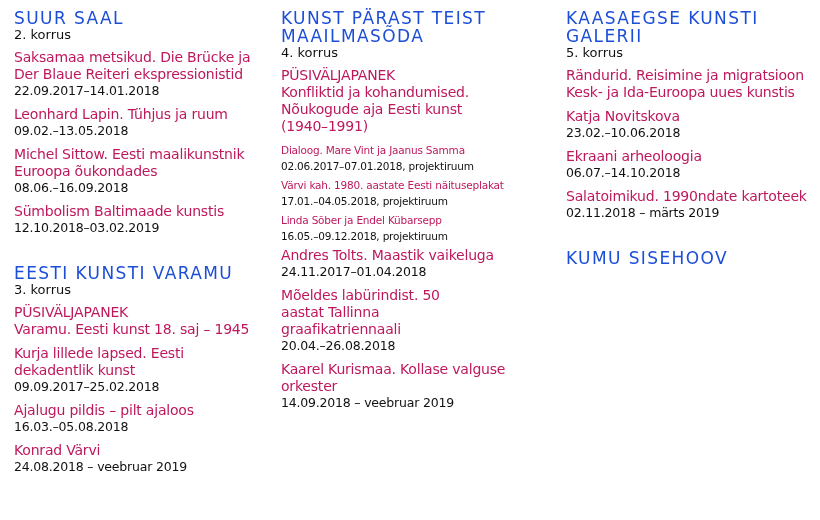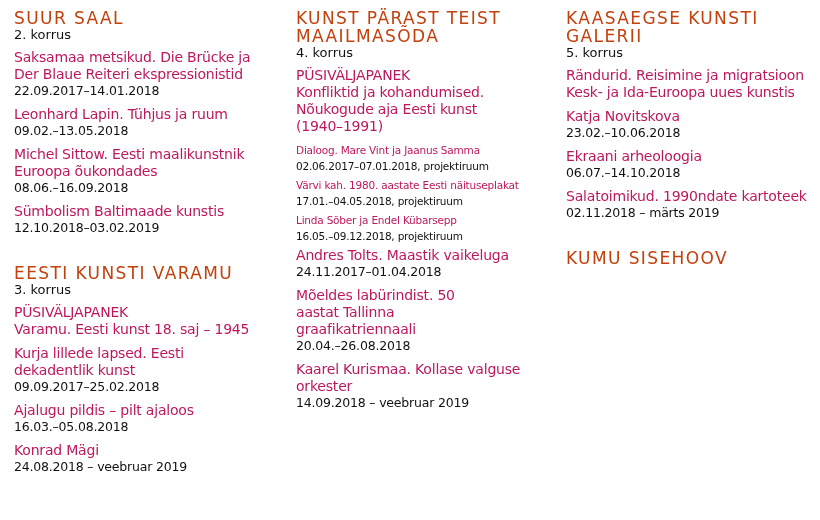--- a/index.html
+++ b/index.html
@@ -1,24 +1,24 @@
 <!DOCTYPE html>
 <html><head>
 <meta charset="utf-8">
 <style>
   html, body { margin: 0; padding: 0; background: #ffffff; }
   body { width: 820px; height: 520px; overflow: hidden; font-family: "DejaVu Sans", sans-serif; color: #1a1a1a; }
   .wrap { position: relative; width: 820px; height: 520px; }
   .col { position: absolute; top: 0; }
   .col1 { left: 14px; width: 262px; }
-  .col2 { left: 296px; width: 262px; }
+  .col2 { left: 281px; width: 262px; }
   .col3 { left: 566px; width: 254px; }
   .section { margin-top: 9px; }
   .section.gap { margin-top: 28px; }
-  .hall { font-size: 17px; letter-spacing: 1.4px; line-height: 18px; text-transform: uppercase; color: #c2410c; font-weight: normal; margin: 0; }
+  .hall { font-size: 17px; letter-spacing: 1.4px; line-height: 18px; text-transform: uppercase; color: #1d4ed8; font-weight: normal; margin: 0; }
   .floor { font-size: 13px; line-height: 16px; color: #111; margin: 0 0 6px 0; }
   .item { margin-bottom: 7px; }
   .title { font-size: 14px; line-height: 17px; color: #be185d; letter-spacing: -0.2px; }
   .date { font-size: 12.5px; line-height: 16px; color: #111; letter-spacing: -0.2px; }
   .item.small { margin-bottom: 3px; }
   .item.small .title { font-size: 10.5px; line-height: 16px; }
   .item.small .date { font-size: 10.5px; line-height: 16px; }
 </style>
 </head>
 <body>
@@ -56,21 +56,21 @@
       </div>
       <div class="item" style="width:200px">
         <div class="title">Kurja lillede lapsed. Eesti dekadentlik kunst</div>
         <div class="date">09.09.2017–25.02.2018</div>
       </div>
       <div class="item">
         <div class="title">Ajalugu pildis – pilt ajaloos</div>
         <div class="date">16.03.–05.08.2018</div>
       </div>
       <div class="item">
-        <div class="title">Konrad Mägi</div>
+        <div class="title">Konrad Värvi</div>
         <div class="date">24.08.2018 – veebruar 2019</div>
       </div>
     </div>
   </div>
 
   <div class="col col2">
     <div class="section">
       <h2 class="hall" style="width:230px">KUNST PÄRAST TEIST MAAILMASÕDA</h2>
       <div class="floor">4. korrus</div>
       <div class="item" style="width:210px">

